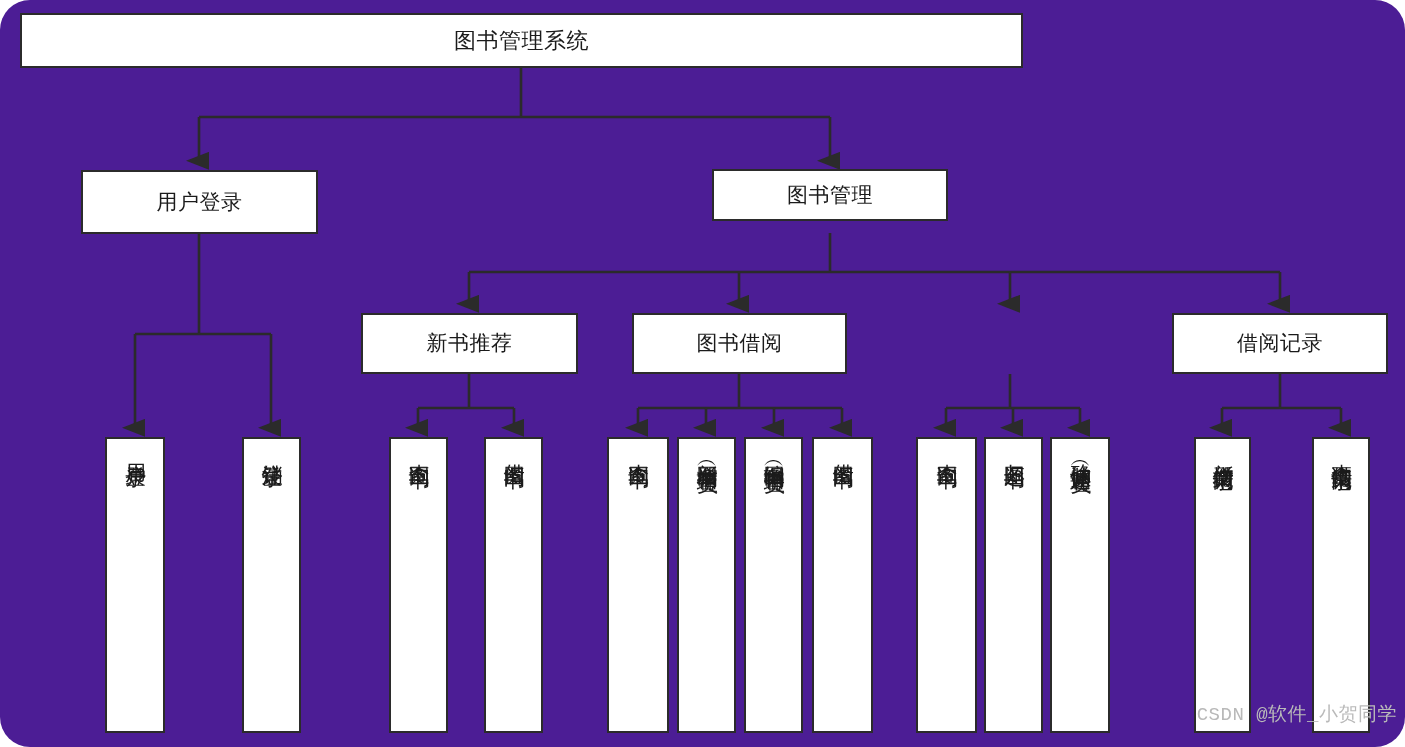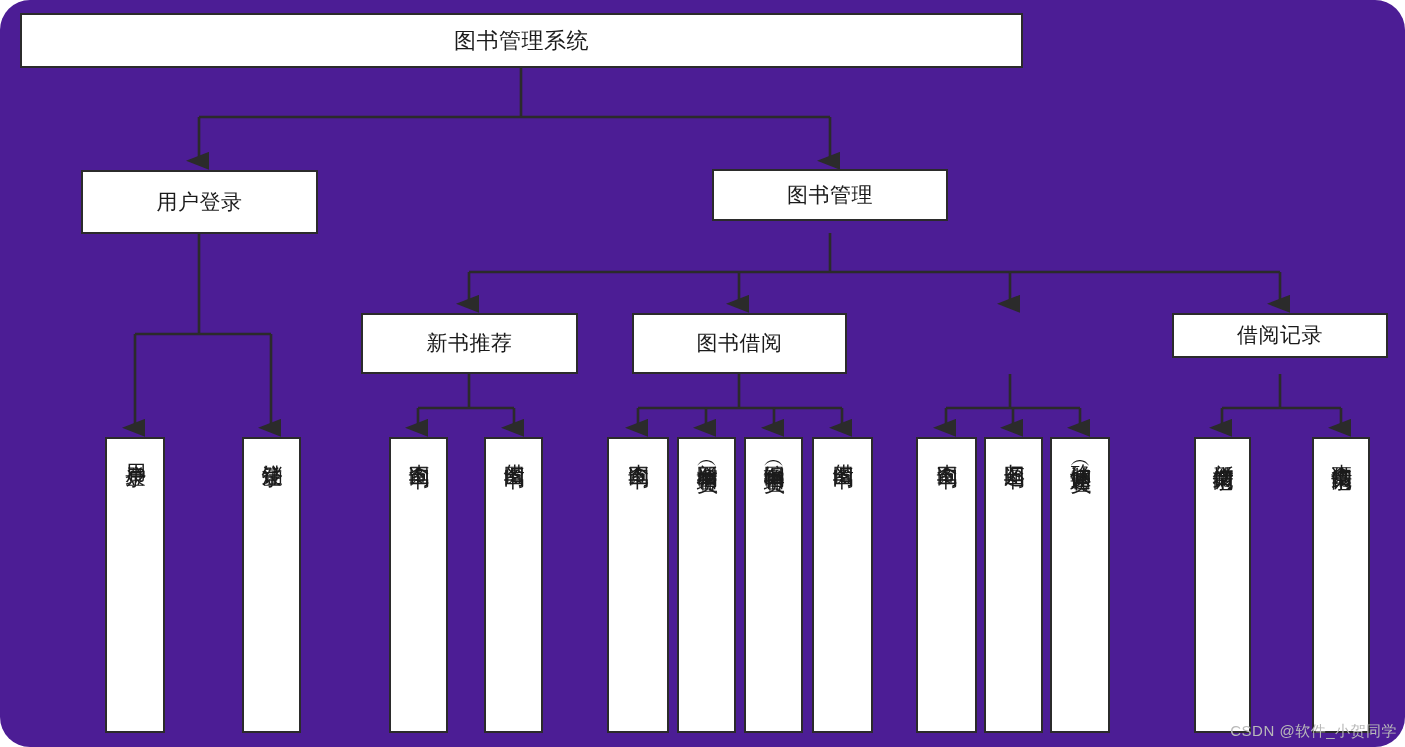--- a/index.html
+++ b/index.html
@@ -41,26 +41,26 @@
     writing-mode:vertical-rl;
     text-orientation:upright;
     font-size:21px;
     line-height:1.02;
     letter-spacing:1.5px;
     max-height:100%;
   }
 
   #watermark{
     position:absolute;
-    right:8px;bottom:6px;
-    font-size:15px;
+    right:8px;bottom:20px;
+    font-size:19px;
     color:#b9b9b9;
     letter-spacing:0.5px;
     white-space:nowrap;
-    font-family:Liberation Sans, sans-serif;
+    font-family:Liberation Mono, monospace;
   }
 </style>
 </head>
 <body>
 
 <div id="canvas">
 
   <svg class="wires" viewBox="0 0 1405 747" xmlns="http://www.w3.org/2000/svg">
     <defs>
       <marker id="arrow" markerWidth="10" markerHeight="10" refX="3.2" refY="4" orient="auto" markerUnits="strokeWidth">
@@ -123,21 +123,21 @@
   <div class="node h" style="left:712px;top:169px;width:236px;height:52px;">
     <span class="lbl">图书管理</span>
   </div>
 
   <div class="node h" style="left:361px;top:313px;width:217px;height:61px;">
     <span class="lbl">新书推荐</span>
   </div>
   <div class="node h" style="left:632px;top:313px;width:215px;height:61px;">
     <span class="lbl">图书借阅</span>
   </div>
-  <div class="node h" style="left:1172px;top:313px;width:216px;height:45px;">
+  <div class="node h" style="left:1172px;top:313px;width:216px;height:61px;">
     <span class="lbl">借阅记录</span>
   </div>
 
   <div class="node v" style="left:105px;top:437px;width:60px;height:296px;">
     <span class="lbl">用户登录</span>
   </div>
   <div class="node v" style="left:242px;top:437px;width:59px;height:296px;">
     <span class="lbl">注销登录</span>
   </div>
 

